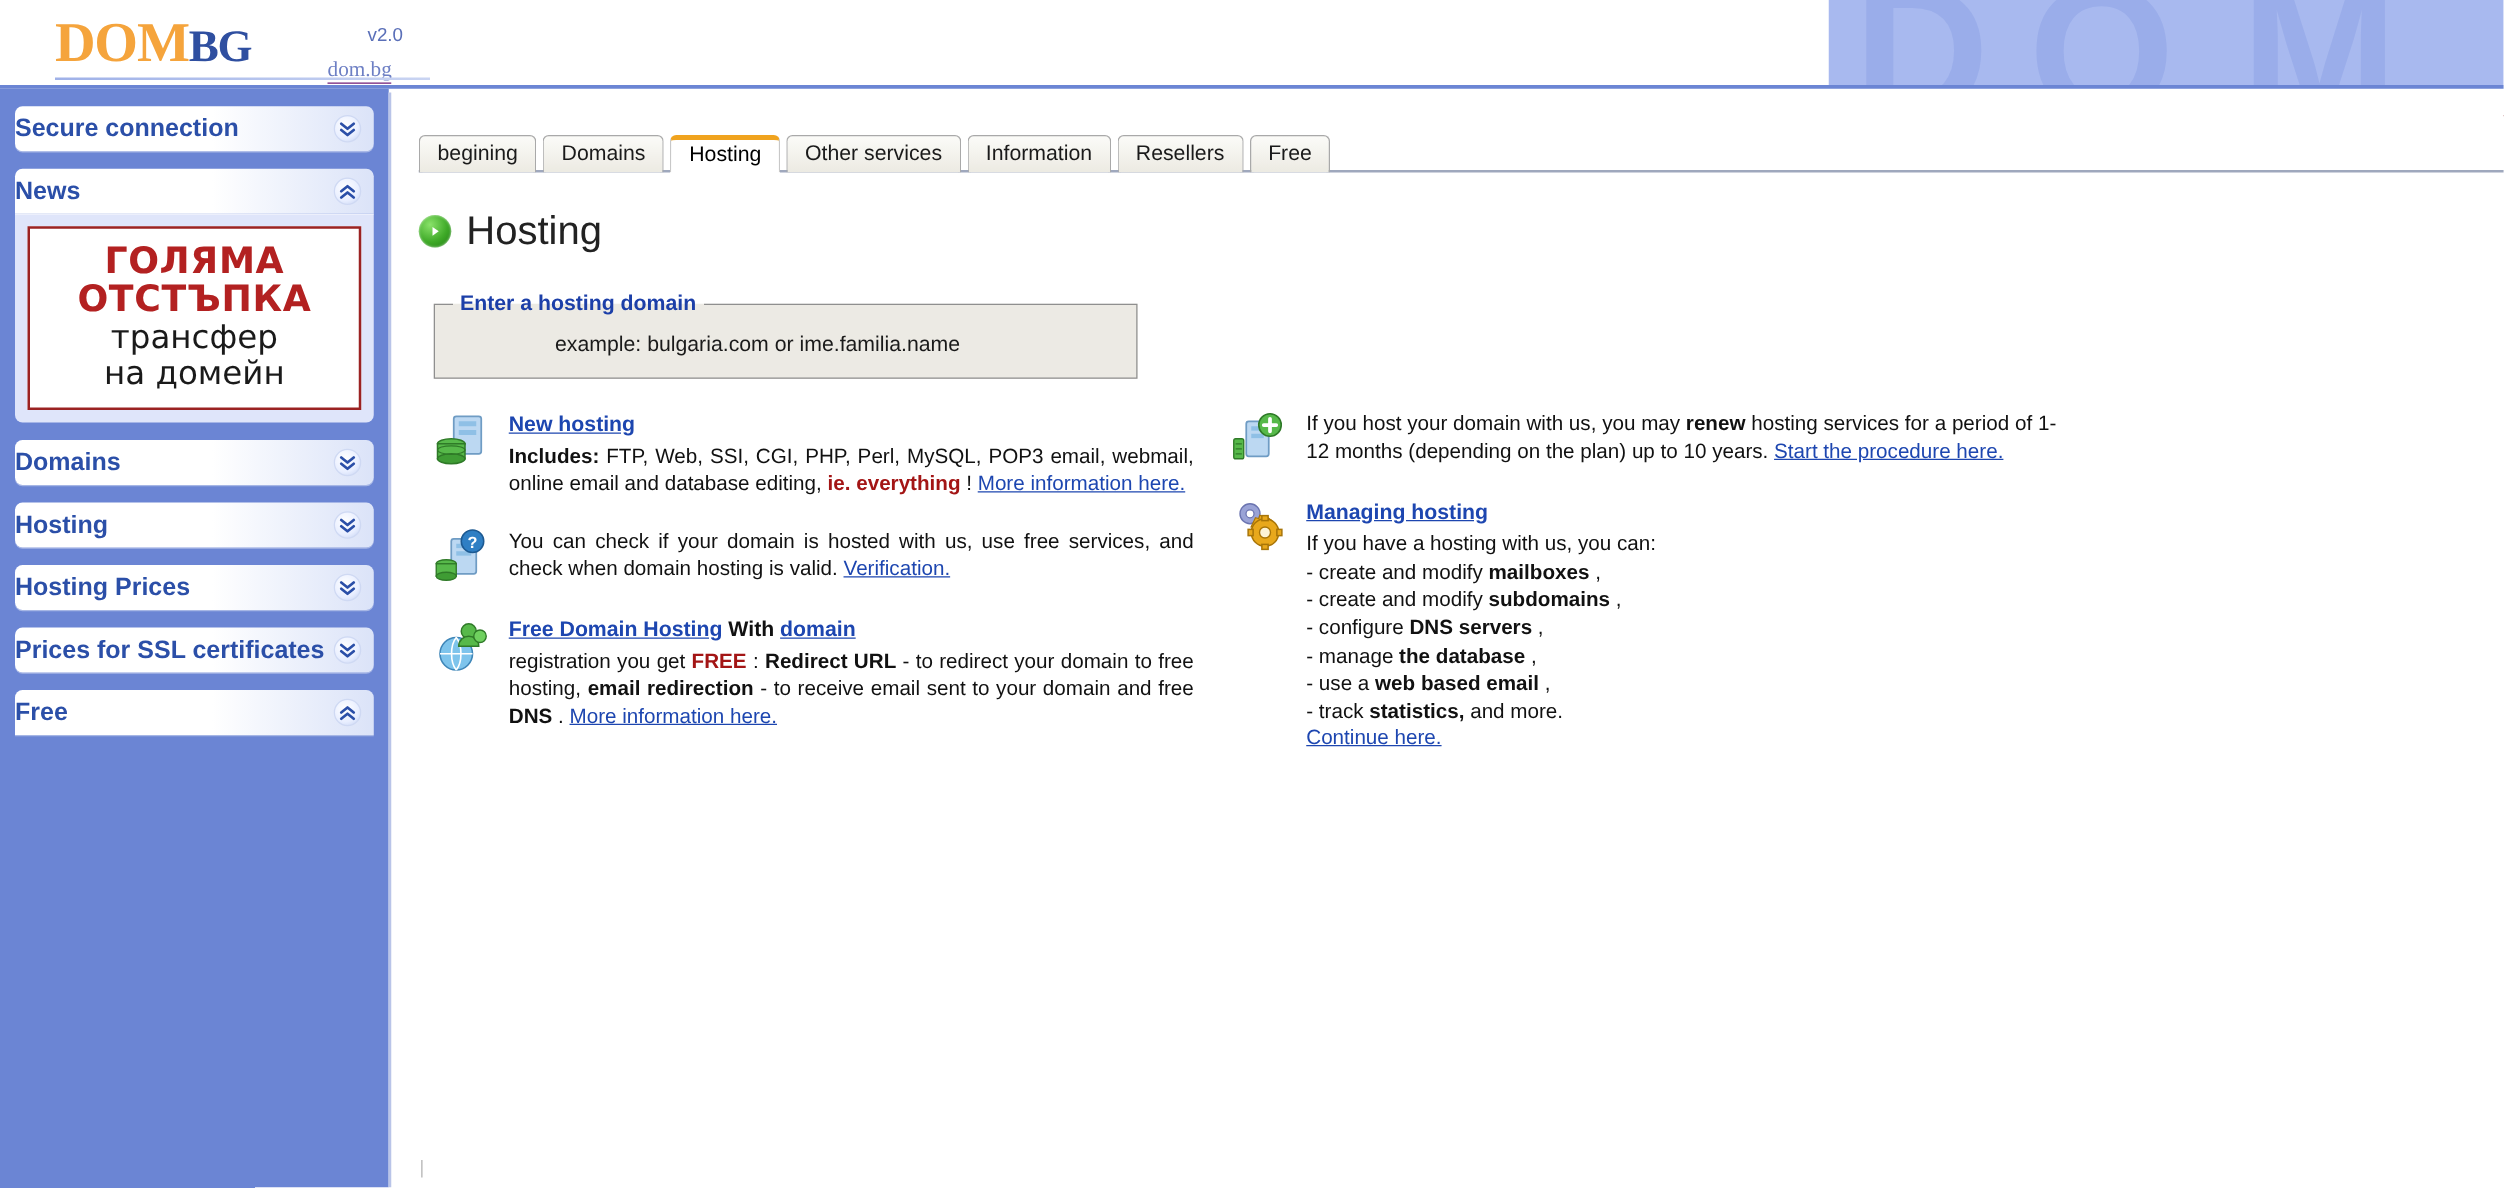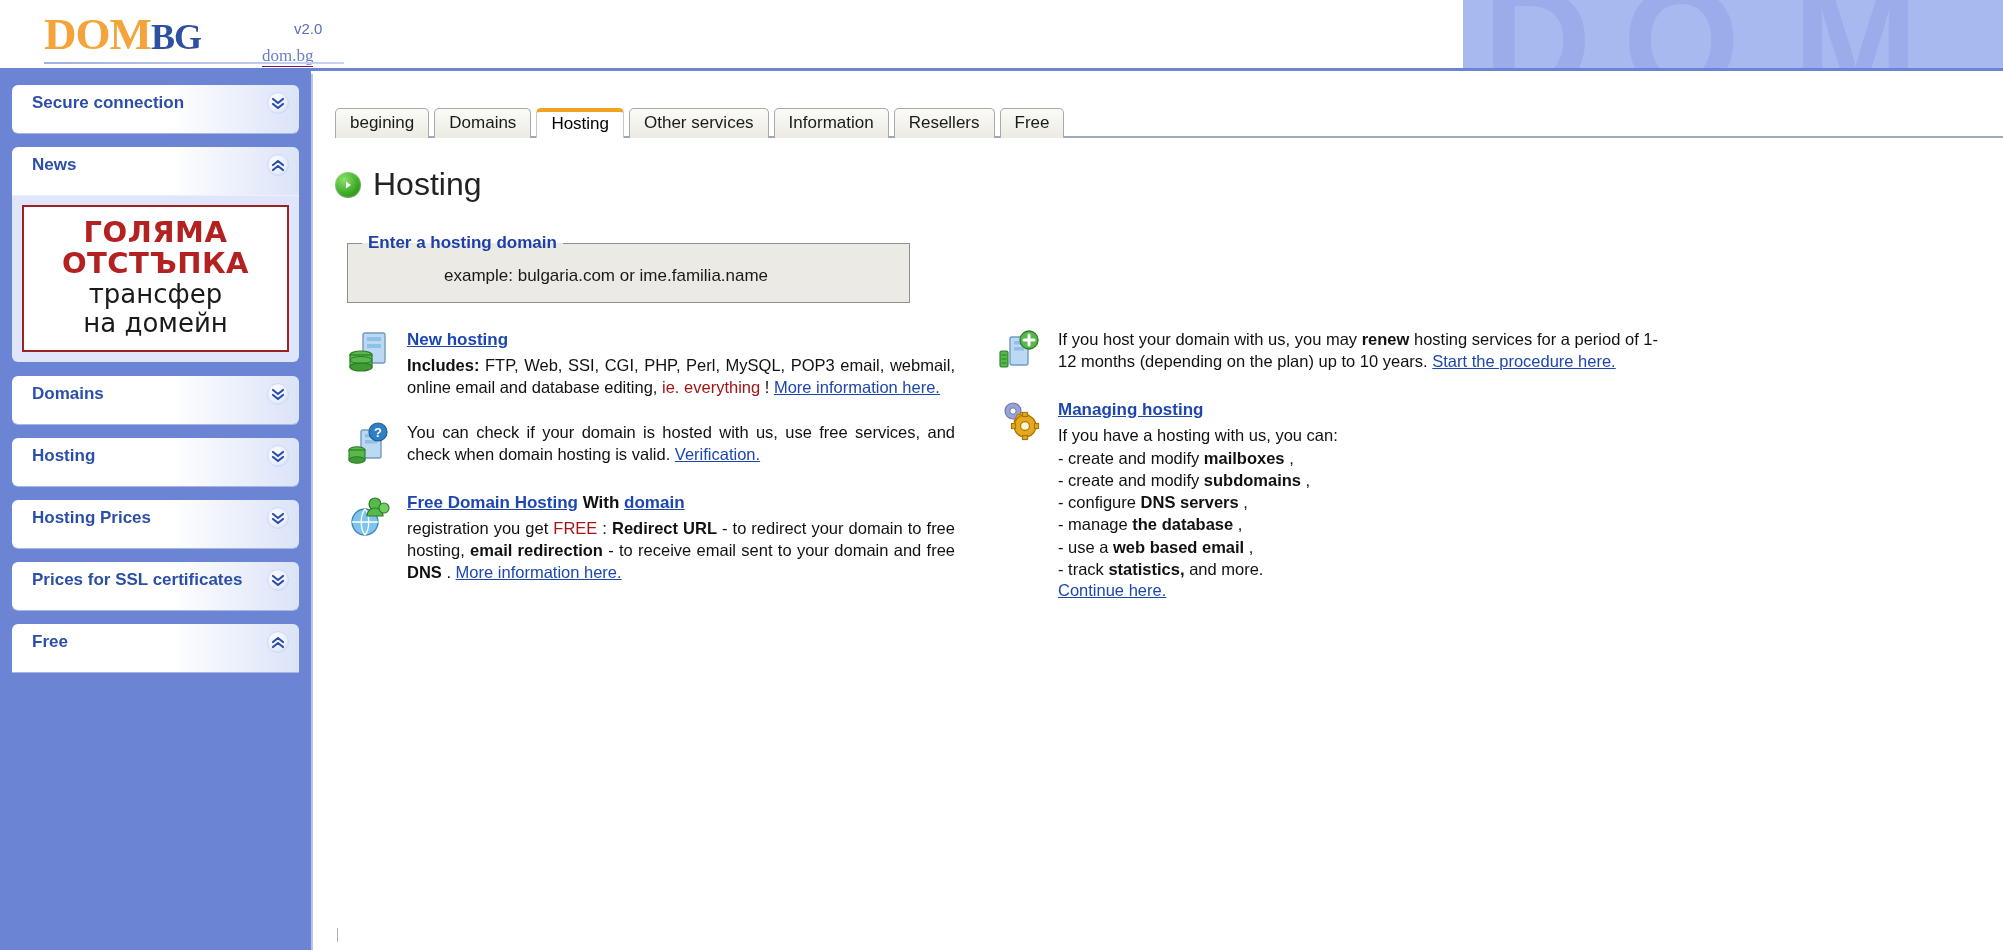--- a/index.html
+++ b/index.html
@@ -70,25 +70,24 @@
 
   
   .sidebar {
     position: absolute; left: 0; top: 71px; width: 311px; height: 879px;
     background: #6b85d4;
     padding: 14px 12px 0 12px;
   }
   .panel { margin-bottom: 14px; }
   .panel-head {
     position: relative;
-    height: 48px; line-height: 36px;
+    height: 36px; line-height: 36px;
     background: linear-gradient(to right,#ffffff 0%,#ffffff 55%,#dbe3f8 100%);
     border-radius: 6px 6px 0 0;
-    padding-left: 20px;
-    font-size: 17px; font-weight: bold; color: #2b4fa8;
+    font-size: 20px; font-weight: bold; color: #2b4fa8;
     box-shadow: 0 1px 0 rgba(255,255,255,.4);
   }
   .panel-head.solo { border-radius: 6px; }
   .chev {
     position: absolute; right: 10px; top: 7px;
     width: 22px; height: 22px; border-radius: 50%;
     background: radial-gradient(circle at 40% 35%, #ffffff 0%, #e8eeff 60%, #c2d0f0 100%);
     border: 1px solid #cfd9f3;
     display: flex; align-items: center; justify-content: center;
   }
@@ -188,32 +187,32 @@
   .fs-btn {
     height: 30px; padding: 0 12px;
     border: 1px solid #8b8b8b;
     background: linear-gradient(to bottom,#f6f6f6,#dcdcdc);
     font-size: 17px; cursor: pointer; color:#111;
     font-family: "Liberation Sans", sans-serif;
   }
   .fs-hint { font-size: 17px; color: #1a1a1a; margin: 7px 0 0 82px; }
 
   
-  .cols { display: flex; margin: 26px 0 0 0; gap: 43px; }
+  .cols { display: flex; margin: 26px 0 0 0; gap: 30px; }
   .col-l { width: 620px; padding-left: 12px; }
   .col-r { width: 660px; }
   .block { display: flex; gap: 14px; margin-bottom: 24px; }
   .block-ico { width: 46px; min-width: 46px; height: 46px; position: relative; }
   .block-txt { font-size: 16.5px; line-height: 1.33; color: #111; text-align: justify; }
   .block-title { display: block; margin-bottom: 3px; }
   .block-title a, .inline-a {
     color: #1d46b0; font-weight: bold; text-decoration: underline; font-size: 17px;
   }
   .block-txt b { font-weight: bold; }
-  .block-txt .red { color: #a31515; font-weight: normal; }
+  .block-txt .red { color: #a31515; font-weight: bold; }
   .block-txt a { color: #1d46b0; text-decoration: underline; }
   .plain { color:#111; font-weight:bold; font-size:17px;margin-top:30px; }
   .bullets { margin: 0; }
   .bullets div { line-height: 1.35; }
 
   .footer-tick {
     position: absolute; left: 24px; bottom: 8px;
     width: 1px; height: 14px; background: #b0b0b0;
   }
 </style>

